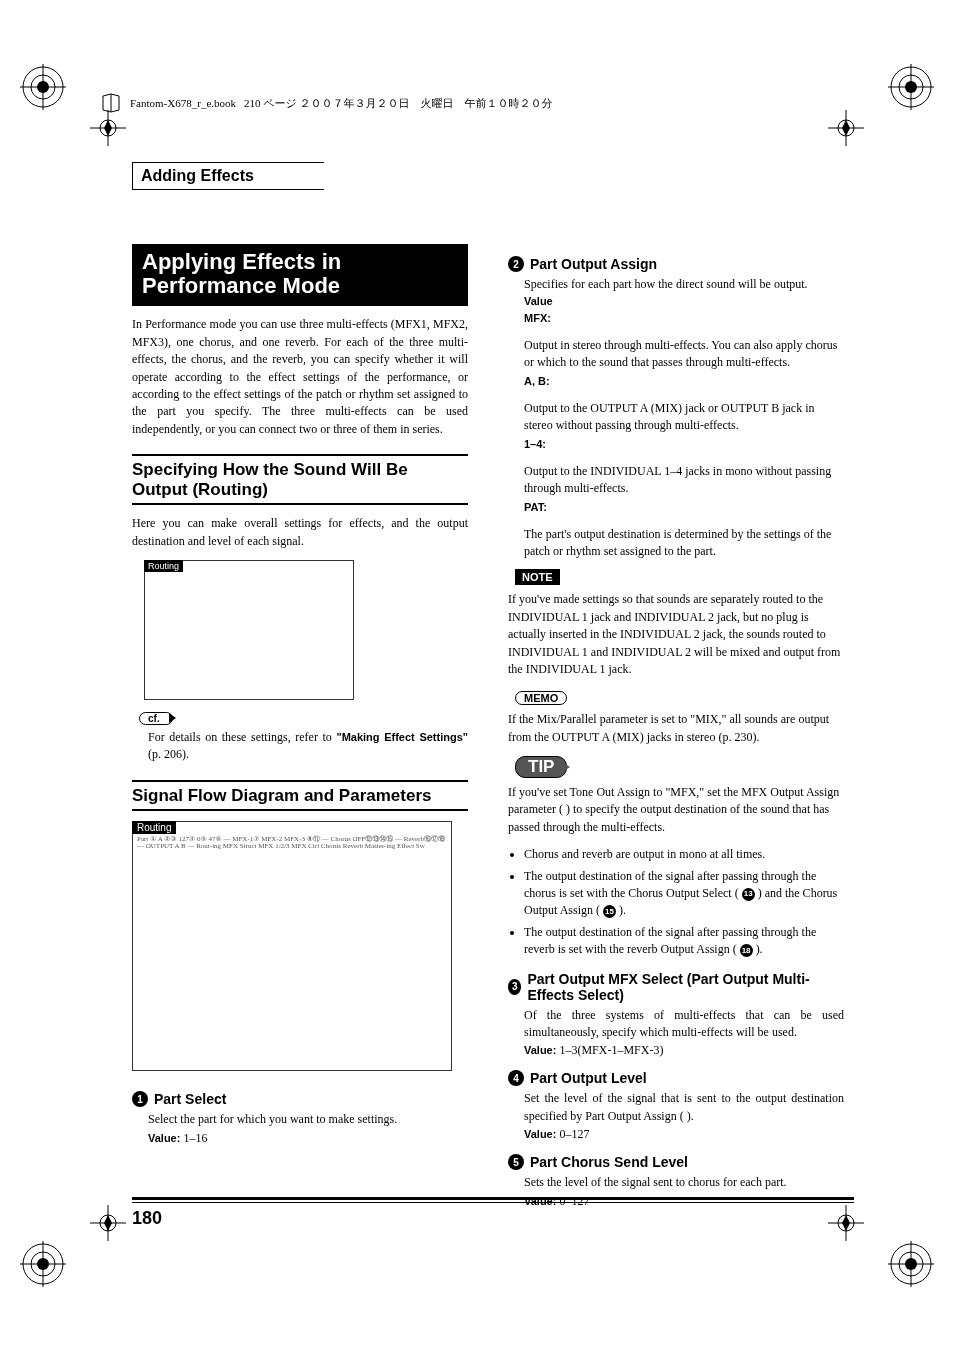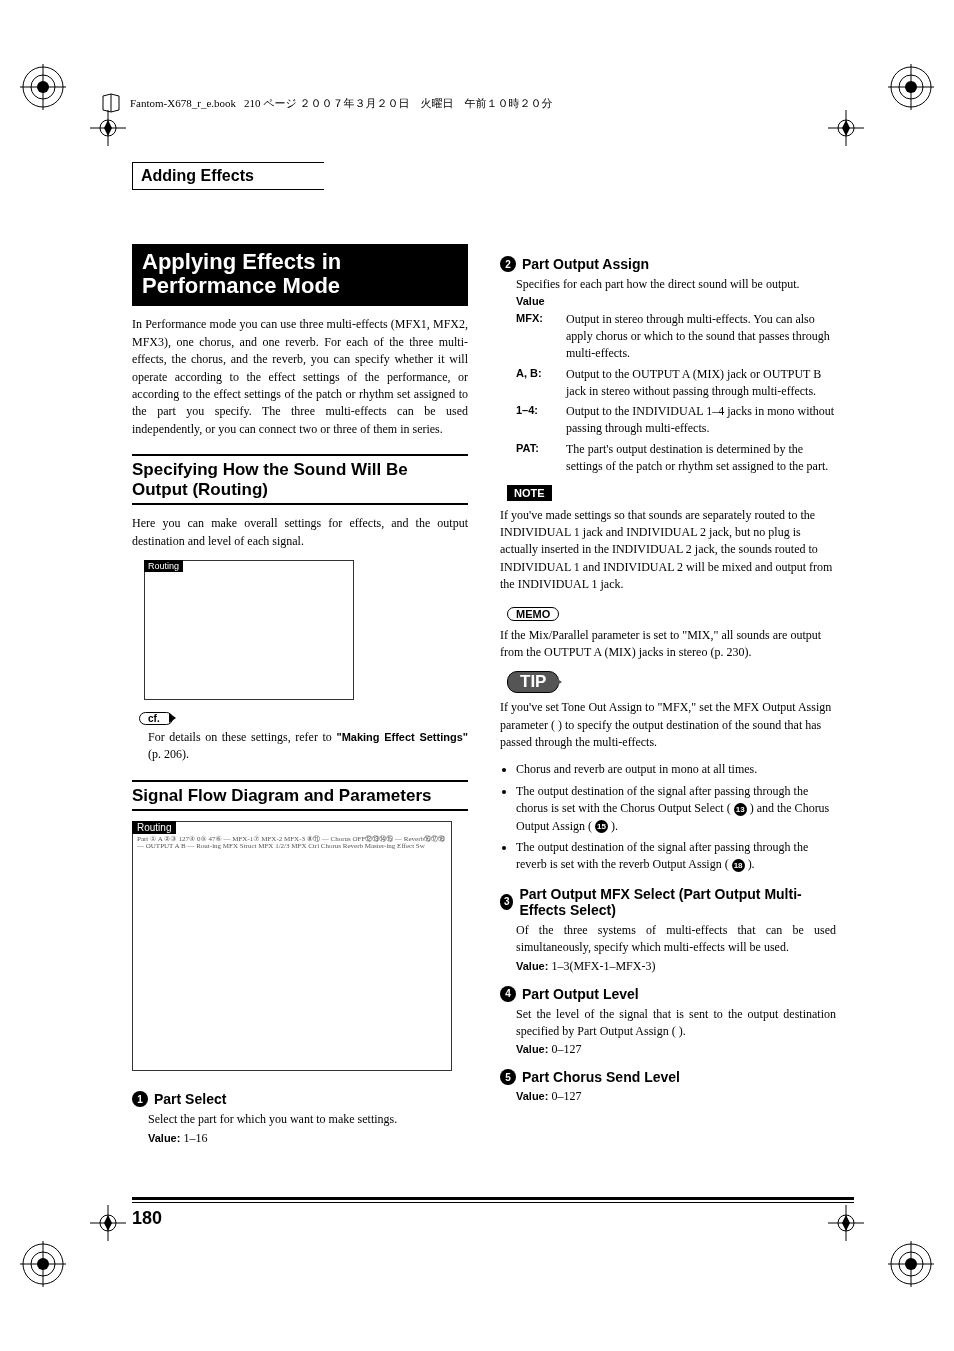--- a/index.html
+++ b/index.html
@@ -18,21 +18,21 @@
   .crop.tr2 { top: 110px; right: 90px; }
   .crop.bl2 { bottom: 110px; left: 90px; }
   .crop.br2 { bottom: 110px; right: 90px; }
 
   .header-strip { position: absolute; top: 92px; left: 100px; right: 100px; font-size: 11px; display: flex; align-items: center; gap: 8px; }
   .header-strip .icon { width: 22px; height: 22px; }
 
   .content { position: absolute; top: 162px; left: 132px; right: 100px; bottom: 160px; }
   .section-header { border-top: 1px solid #000; border-left: 1px solid #000; border-bottom: 1px solid #000; display: inline-block; padding: 4px 70px 4px 8px; font-family: Arial, Helvetica, sans-serif; font-weight: bold; font-size: 16px; margin-bottom: 54px; }
 
-  .columns { display: flex; gap: 32px; }
+  .columns { display: flex; gap: 40px; }
   .col { width: 336px; }
 
   .black-banner { background: #000; color: #fff; font-family: Arial, Helvetica, sans-serif; font-weight: bold; font-size: 22px; line-height: 1.1; padding: 6px 10px 8px; margin-bottom: 10px; }
   .bodytext { font-size: 12px; line-height: 1.45; margin-bottom: 10px; text-align: justify; }
 
   .subhead-bar { border-top: 2px solid #000; border-bottom: 2px solid #000; padding: 4px 0; font-family: Arial, Helvetica, sans-serif; font-weight: bold; font-size: 17px; line-height: 1.15; margin: 16px 0 10px; }
 
   .fig { width: 210px; height: 140px; border: 1px solid #333; margin: 6px 0 8px 12px; background: #fff; position: relative; }
   .fig .tab { position: absolute; top: -1px; left: -1px; background:#000; color:#fff; font-size:9px; padding:1px 4px; font-family: Arial, sans-serif; }
   .fig-large { width: 320px; height: 250px; border: 1px solid #333; margin: 2px 0 20px 0; background: #fff; position: relative; }
@@ -44,21 +44,21 @@
   .pill.note { background:#000; color:#fff; border-radius:0; padding:1px 6px; font-size:11px; }
   .pill.memo { border-radius: 10px; padding:0 8px; font-size:11px; }
   .pill.tip { background:#555; color:#fff; border-radius: 10px; padding:0 12px; font-size:17px; position: relative; }
   .pill.tip::after { content:""; position:absolute; right:-4px; top:50%; transform: translateY(-50%); border-left:6px solid #555; border-top:4px solid transparent; border-bottom:4px solid transparent; }
 
   .numhead { font-family: Arial, Helvetica, sans-serif; font-weight: bold; font-size: 14px; margin: 12px 0 4px; display: flex; align-items: center; gap: 6px; }
   .circ { display: inline-flex; width: 16px; height: 16px; border-radius: 50%; background:#000; color:#fff; font-size:10px; font-weight:bold; align-items:center; justify-content:center; font-family: Arial, sans-serif; }
   .circ-s { display: inline-flex; width: 13px; height: 13px; border-radius: 50%; background:#000; color:#fff; font-size:8px; font-weight:bold; align-items:center; justify-content:center; font-family: Arial, sans-serif; vertical-align: middle; }
 
   .indent { margin-left: 16px; }
-  .kvrow { display:flex; gap:10px; font-size:12px; line-height:1.4; margin-bottom:4px; }
+  .kvrow { display:flex; gap:10px; font-size:12px; line-height:1.4; margin-bottom:4px;flex-direction:column; }
   .kvrow .k { font-weight:bold; width:40px; flex-shrink:0; font-family: Arial, sans-serif; font-size: 11px; }
   .kvrow .v { flex:1; }
   ul.bul { list-style: disc; margin-left: 16px; font-size:12px; line-height:1.45; }
   ul.bul li { margin-bottom: 4px; }
   .bold { font-weight: bold; font-family: Arial, sans-serif; font-size: 11px; }
   .valline { font-size:12px; margin-top:2px; }
   .valline .bold { font-weight:bold; }
 
   .pagefoot { position: absolute; left: 132px; bottom: 122px; font-family: Arial, sans-serif; font-weight: bold; font-size: 18px; }
   .footline { position: absolute; left: 132px; right: 100px; bottom: 148px; border-top: 3px solid #000; border-bottom: 1px solid #000; height: 6px; }
@@ -228,20 +228,21 @@
         <div class="indent">
           <div class="bodytext" style="margin-bottom:2px"><span>Set the level of the signal that is sent to the output destination specified by Part Output Assign (      ).</span></div>
           <div class="valline"><span class="bold">Value:</span><span> 0–127</span></div>
         </div>
 
         <div class="numhead">
             <span class="circ">5</span>
             <span>Part Chorus Send Level</span>
           </div>
         <div class="indent">
+          <div class="bodytext" style="margin-bottom:2px">Sets the level of the signal sent to chorus for each part.</div>
           <div class="valline"><span class="bold">Value:</span><span> 0–127</span></div>
         </div>
       </div>
     </div>
   </div>
 
   <div class="footline"></div>
   <div class="pagefoot">180</div>
 </div>
 

